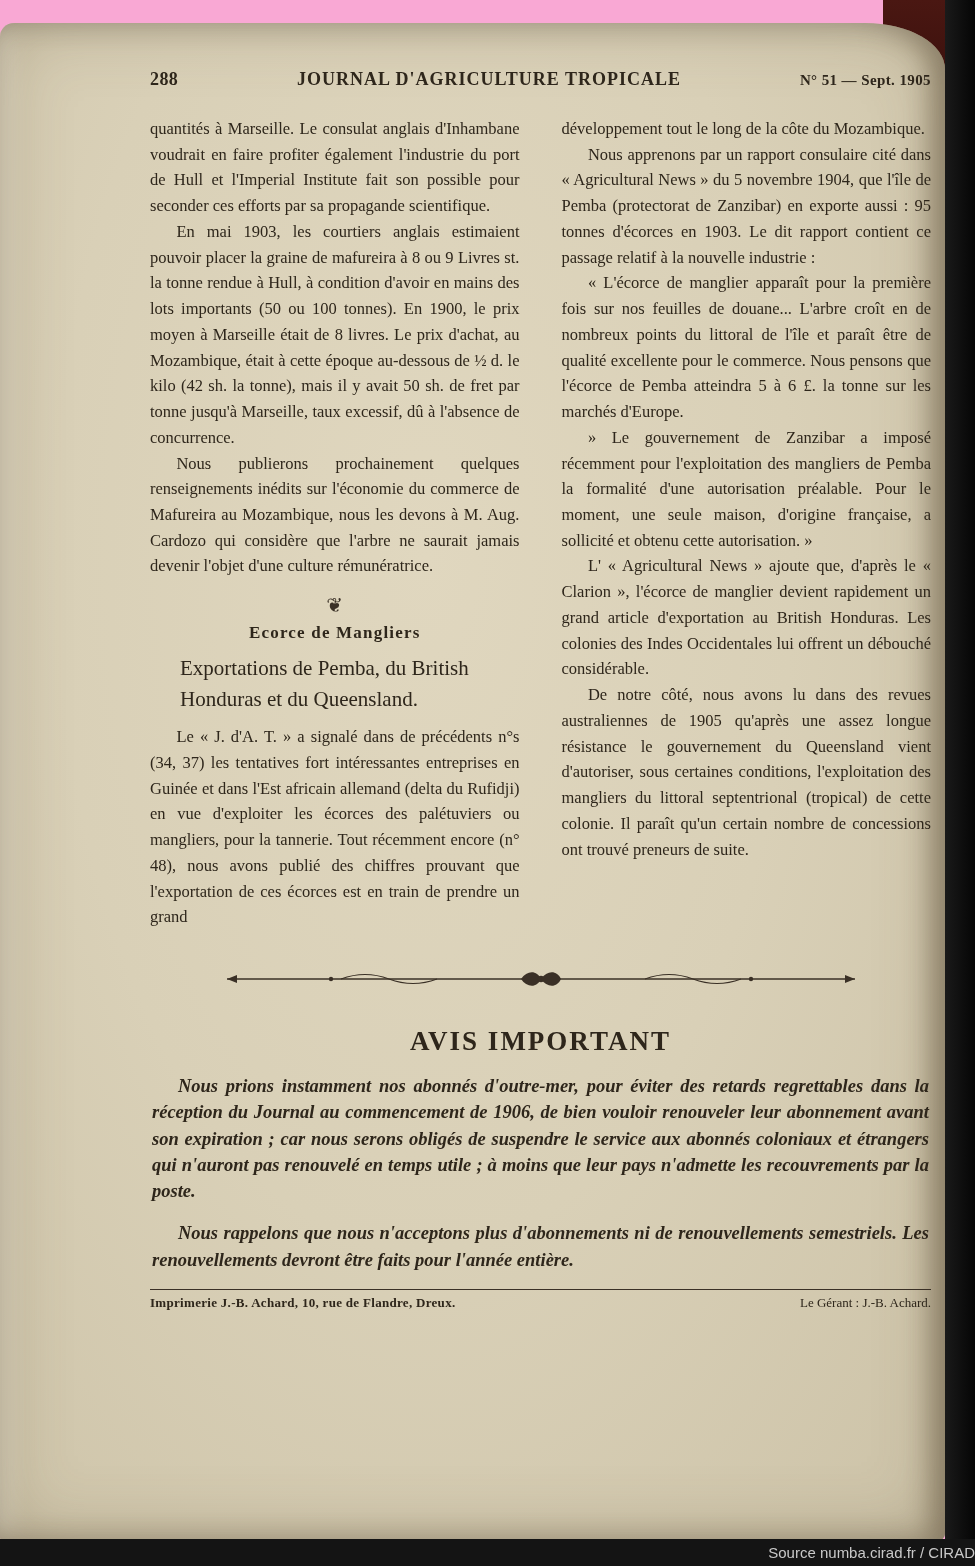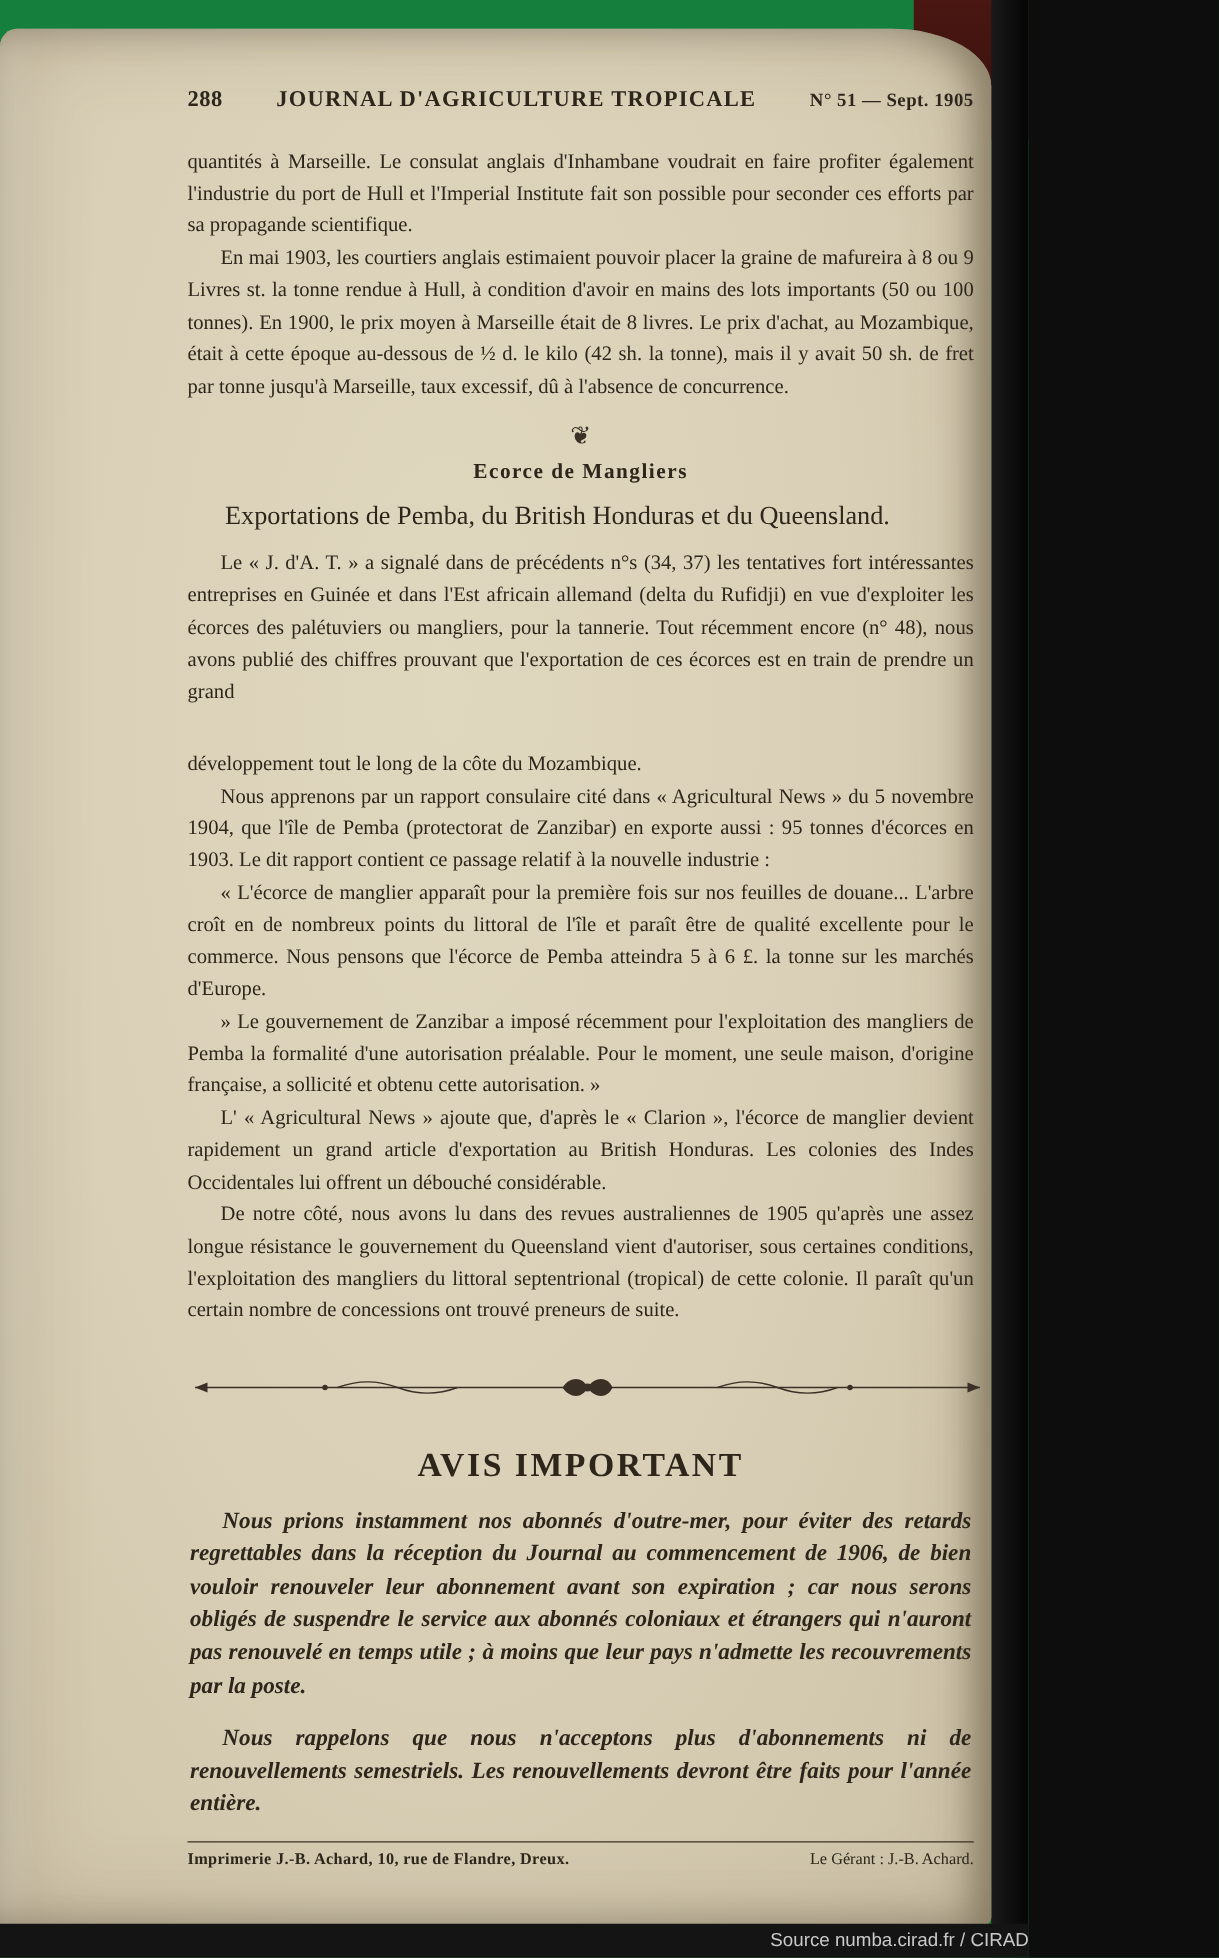--- a/index.html
+++ b/index.html
@@ -1,37 +1,37 @@
 <!DOCTYPE html>
 <html><head>
 <meta charset="utf-8">
 <style>
   html,body{margin:0;padding:0;background:#0d0d0d;}
-  .scan{position:relative;width:823px;height:1566px;background:#15803d;overflow:hidden;
+  .scan{position:relative;width:975px;height:1566px;background:#f9a8d4;overflow:hidden;
         font-family:"Liberation Serif","DejaVu Serif",serif;}
   .book-cover{position:absolute;top:0;right:0;width:92px;height:112px;
         background:linear-gradient(180deg,#4a1712 0%,#3c110d 70%,#20100c 100%);}
   .right-gutter{position:absolute;top:0;right:0;width:30px;height:100%;
         background:linear-gradient(90deg,#1a1a1a,#050505);}
   .bottom-strip{position:absolute;left:0;bottom:0;width:100%;height:27px;background:#141414;
         display:flex;align-items:center;justify-content:flex-end;}
   .watermark{color:#c9c9c9;font-family:"Liberation Sans","DejaVu Sans",sans-serif;
         font-size:15px;}
   .paper{position:absolute;left:0;top:23px;right:30px;bottom:26px;overflow:hidden;
         background:radial-gradient(ellipse at 45% 35%,#e0d7bf 0%,#d9d0b7 50%,#ccc2a7 100%);
         border-radius:14px 80px 6px 2px / 14px 46px 6px 2px;
         box-shadow:inset 0 0 70px rgba(95,80,52,.30), inset -14px 0 26px rgba(60,45,25,.40),
                    inset 12px 2px 22px rgba(255,255,250,.25);}
   .content{margin:46px 14px 0 150px;color:#2e261b;}
   .page-header{display:flex;justify-content:space-between;align-items:baseline;
         font-size:18px;font-weight:bold;letter-spacing:.4px;}
   .page-header .num{font-weight:bold;font-size:18px;}
   .page-header .title{letter-spacing:1px;}
   .page-header .issue{font-size:15px;}
-  .columns{display:flex;gap:32px;margin-top:26px;flex-direction:column;}
+  .columns{display:flex;gap:42px;margin-top:26px;}
   .col{flex:1;min-width:0;}
   .para{margin:0;text-align:justify;font-size:16.5px;line-height:1.56;text-indent:1.6em;}
   .para.cont{text-indent:0;}
   .fleuron{text-align:center;font-size:20px;margin:14px 0 6px 0;color:#3a3026;}
   .sec-heading{margin:4px 0 10px 0;text-align:center;font-size:17px;font-weight:bold;
         letter-spacing:1.2px;}
   .sec-subtitle{margin:0 48px 10px 30px;font-size:21px;line-height:1.45;
         text-indent:0;}
   .divider{margin:38px auto 0 auto;display:block;width:640px;}
   .avis-title{margin:36px 0 0 0;text-align:center;font-size:27px;font-weight:bold;
@@ -56,20 +56,21 @@
       <div class="page-header">
         <span class="num">288</span>
         <span class="title">JOURNAL D'AGRICULTURE TROPICALE</span>
         <span class="issue">N° 51 — Sept. 1905</span>
       </div>
 
       <div class="columns">
         <div class="col">
           <p class="para cont">quantités à Marseille. Le consulat anglais d'Inhambane voudrait en faire profiter également l'industrie du port de Hull et l'Imperial Institute fait son possible pour seconder ces efforts par sa propagande scientifique.</p>
           <p class="para">En mai 1903, les courtiers anglais estimaient pouvoir placer la graine de mafureira à 8 ou 9 Livres st. la tonne rendue à Hull, à condition d'avoir en mains des lots importants (50 ou 100 tonnes). En 1900, le prix moyen à Marseille était de 8 livres. Le prix d'achat, au Mozambique, était à cette époque au-dessous de ½ d. le kilo (42 sh. la tonne), mais il y avait 50 sh. de fret par tonne jusqu'à Marseille, taux excessif, dû à l'absence de concurrence.</p>
+          <p class="para">Nous publierons prochainement quelques renseignements inédits sur l'économie du commerce de Mafureira au Mozambique, nous les devons à M. Aug. Cardozo qui considère que l'arbre ne saurait jamais devenir l'objet d'une culture rémunératrice.</p>
           <div class="fleuron">❦</div>
           <h3 class="sec-heading">Ecorce de Mangliers</h3>
           <p class="sec-subtitle">Exportations de Pemba, du British Honduras et du Queensland.</p>
           <p class="para">Le « J. d'A. T. » a signalé dans de précédents n°s (34, 37) les tentatives fort intéressantes entreprises en Guinée et dans l'Est africain allemand (delta du Rufidji) en vue d'exploiter les écorces des palétuviers ou mangliers, pour la tannerie. Tout récemment encore (n° 48), nous avons publié des chiffres prouvant que l'exportation de ces écorces est en train de prendre un grand</p>
         </div>
         <div class="col">
           <p class="para cont">développement tout le long de la côte du Mozambique.</p>
           <p class="para">Nous apprenons par un rapport consulaire cité dans « Agricultural News » du 5 novembre 1904, que l'île de Pemba (protectorat de Zanzibar) en exporte aussi : 95 tonnes d'écorces en 1903. Le dit rapport contient ce passage relatif à la nouvelle industrie :</p>
           <p class="para">« L'écorce de manglier apparaît pour la première fois sur nos feuilles de douane... L'arbre croît en de nombreux points du littoral de l'île et paraît être de qualité excellente pour le commerce. Nous pensons que l'écorce de Pemba atteindra 5 à 6 £. la tonne sur les marchés d'Europe.</p>
           <p class="para">» Le gouvernement de Zanzibar a imposé récemment pour l'exploitation des mangliers de Pemba la formalité d'une autorisation préalable. Pour le moment, une seule maison, d'origine française, a sollicité et obtenu cette autorisation. »</p>

